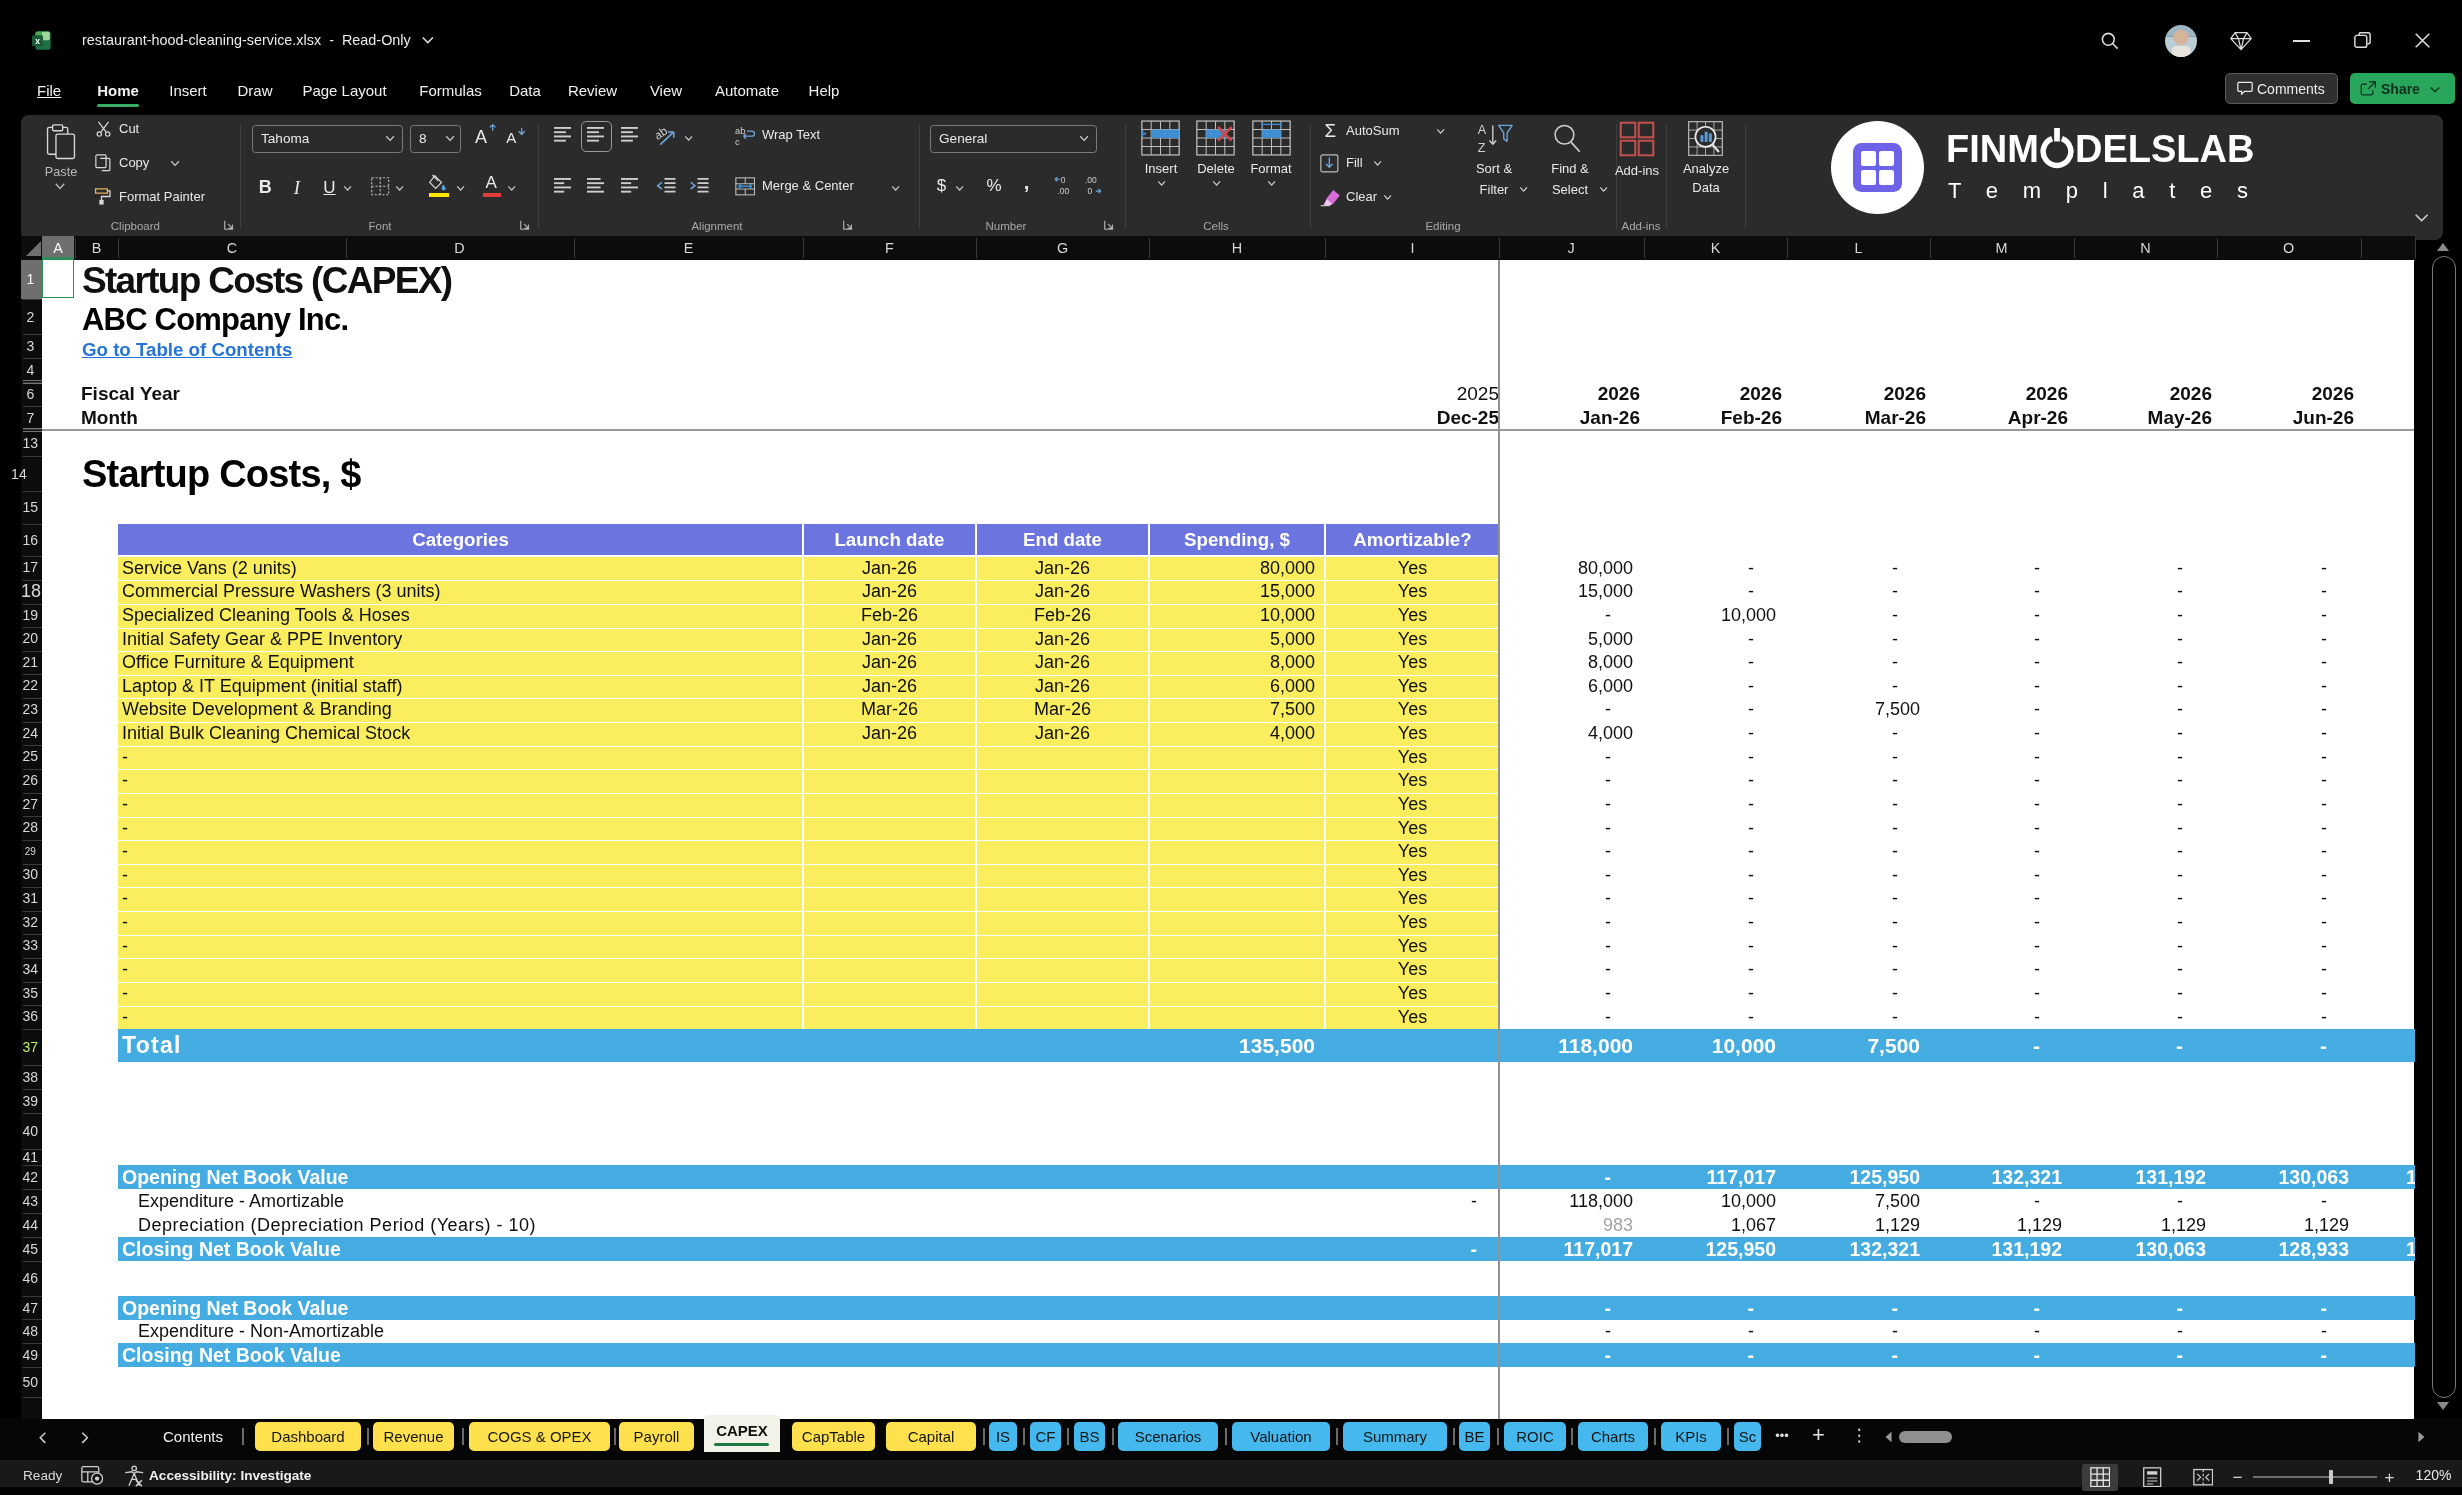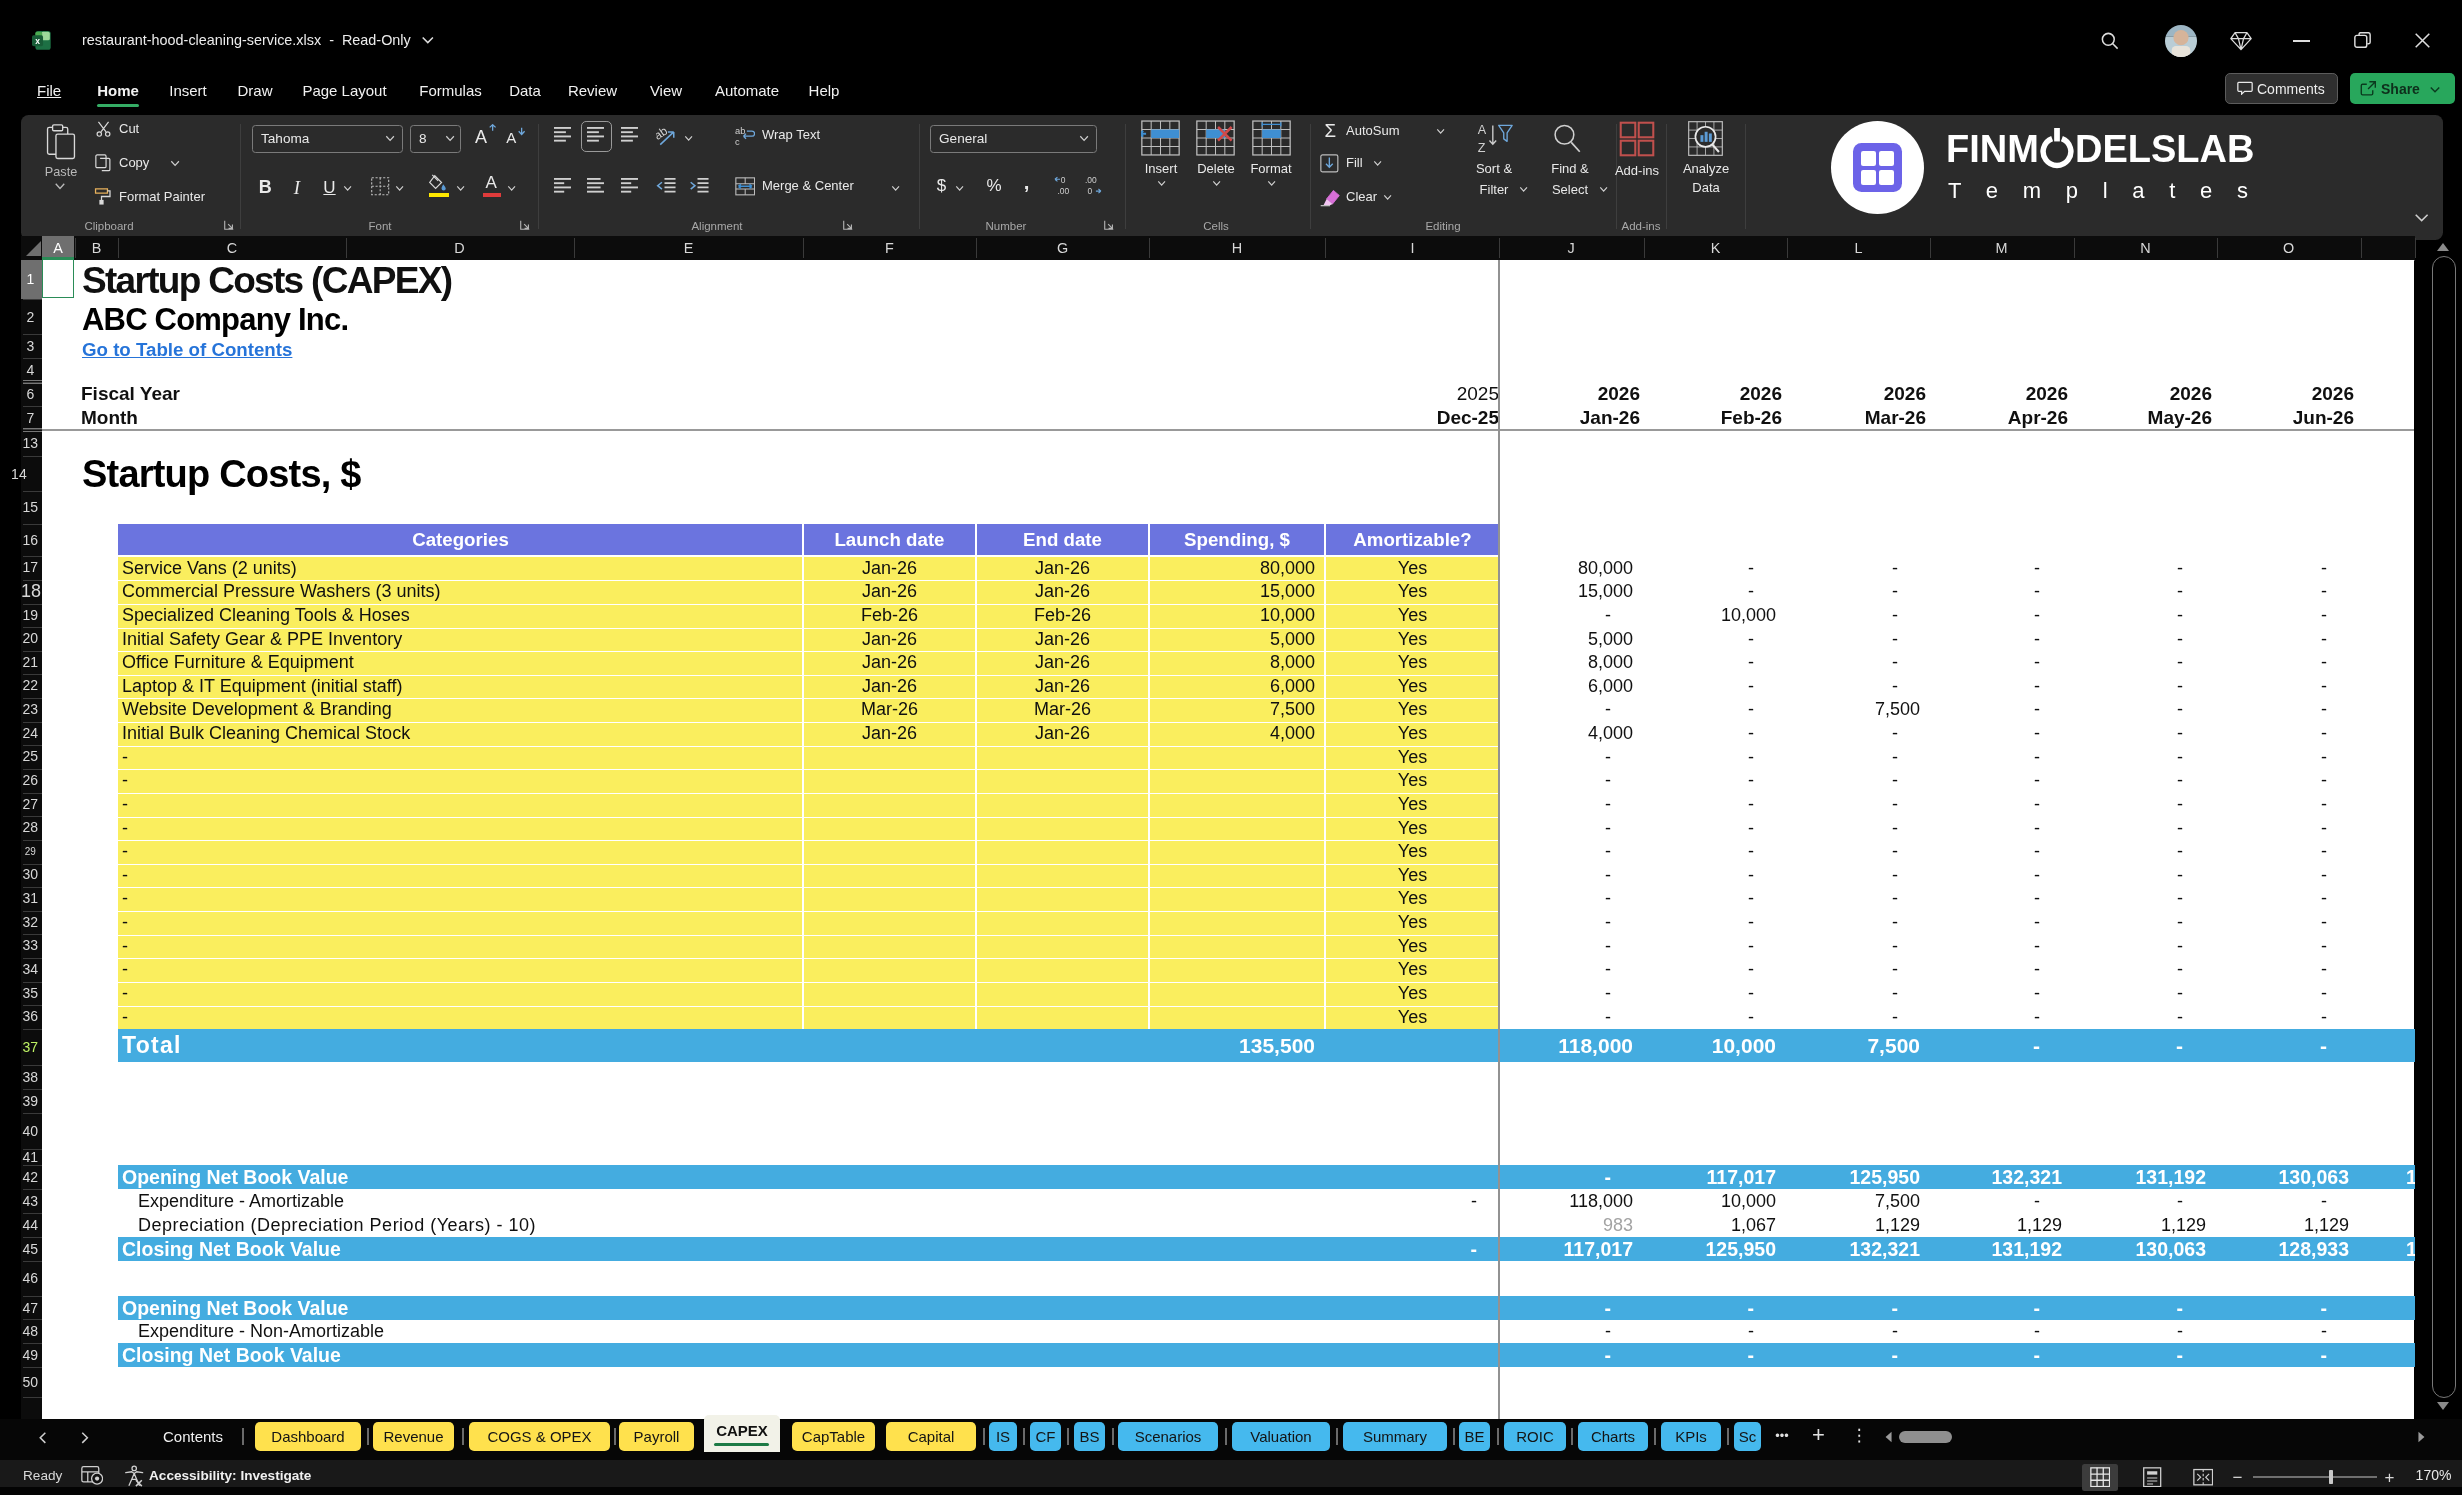--- a/index.html
+++ b/index.html
@@ -75,21 +75,21 @@
     </svg>
 <div style="position:absolute;left:21px;top:115px;width:2422px;height:125px;background:#2b2b2b;border-radius:7.6px"></div>
 <div style="position:absolute;left:240px;top:124px;width:0.8px;height:105px;background:#3e3e3e"></div>
 <div style="position:absolute;left:538px;top:124px;width:0.8px;height:105px;background:#3e3e3e"></div>
 <div style="position:absolute;left:919px;top:124px;width:0.8px;height:105px;background:#3e3e3e"></div>
 <div style="position:absolute;left:1125px;top:124px;width:0.8px;height:105px;background:#3e3e3e"></div>
 <div style="position:absolute;left:1310px;top:124px;width:0.8px;height:105px;background:#3e3e3e"></div>
 <div style="position:absolute;left:1616px;top:124px;width:0.8px;height:105px;background:#3e3e3e"></div>
 <div style="position:absolute;left:1666px;top:124px;width:0.8px;height:105px;background:#3e3e3e"></div>
 <div style="position:absolute;left:1745px;top:124px;width:0.8px;height:105px;background:#3e3e3e"></div>
-<div style="position:absolute;left:58px;top:219px;width:102px;height:15.3px;font-size:11.5px;color:#a8a8a8;font-weight:400;text-align:center;line-height:15.3px;white-space:nowrap;">Clipboard</div>
+<div style="position:absolute;left:58px;top:219px;width:102px;height:15.3px;font-size:11.5px;color:#a8a8a8;font-weight:400;text-align:right;line-height:15.3px;white-space:nowrap;">Clipboard</div>
 <div style="position:absolute;left:329px;top:219px;width:102px;height:15.3px;font-size:11.5px;color:#a8a8a8;font-weight:400;text-align:center;line-height:15.3px;white-space:nowrap;">Font</div>
 <div style="position:absolute;left:666px;top:219px;width:102px;height:15.3px;font-size:11.5px;color:#a8a8a8;font-weight:400;text-align:center;line-height:15.3px;white-space:nowrap;">Alignment</div>
 <div style="position:absolute;left:955px;top:219px;width:102px;height:15.3px;font-size:11.5px;color:#a8a8a8;font-weight:400;text-align:center;line-height:15.3px;white-space:nowrap;">Number</div>
 <div style="position:absolute;left:1165px;top:219px;width:102px;height:15.3px;font-size:11.5px;color:#a8a8a8;font-weight:400;text-align:center;line-height:15.3px;white-space:nowrap;">Cells</div>
 <div style="position:absolute;left:1392px;top:219px;width:102px;height:15.3px;font-size:11.5px;color:#a8a8a8;font-weight:400;text-align:center;line-height:15.3px;white-space:nowrap;">Editing</div>
 <div style="position:absolute;left:1590px;top:219px;width:102px;height:15.3px;font-size:11.5px;color:#a8a8a8;font-weight:400;text-align:center;line-height:15.3px;white-space:nowrap;">Add-ins</div>
 <svg style="position:absolute;left:223px;top:219px" width="12" height="12" viewBox="0 0 14 14">
       <path d="M2 2 L2 12 L12 12" stroke="#b5b5b5" stroke-width="1.3" fill="none"></path>
       <path d="M6 6 L11 11 M11 6.5 L11 11 L6.5 11" stroke="#b5b5b5" stroke-width="1.3" fill="none"></path>
     </svg>
@@ -908,14 +908,14 @@
     </svg>
 <svg style="position:absolute;left:2193px;top:1467px" width="20.4" height="20.4" viewBox="0 0 24 24">
       <rect x="1" y="3" width="22" height="18" stroke="#d0d0d0" stroke-width="1.5" fill="none"></rect>
       <path d="M12 3 L12 21" stroke="#d0d0d0" stroke-width="1.3" stroke-dasharray="3 2"></path>
       <path d="M5 8 L9 12 L5 16 M19 8 L15 12 L19 16" stroke="#d0d0d0" stroke-width="1.4" fill="none"></path>
     </svg>
 <div style="position:absolute;left:2229px;top:1465px;width:17px;height:25.5px;font-size:17px;color:#d8d8d8;font-weight:400;text-align:center;line-height:25.5px;white-space:nowrap;">−</div>
 <div style="position:absolute;left:2253px;top:1476px;width:124px;height:1.7px;background:#6f6f6f"></div>
 <div style="position:absolute;left:2329px;top:1470px;width:4.2px;height:13.6px;background:#c9c9c9;border-radius:0.8px"></div>
 <div style="position:absolute;left:2381px;top:1465px;width:17px;height:25.5px;font-size:17px;color:#d8d8d8;font-weight:400;text-align:center;line-height:25.5px;white-space:nowrap;">+</div>
-<div style="position:absolute;left:2408px;top:1463px;width:51px;height:25.5px;font-size:14px;color:#e8e8e8;font-weight:400;text-align:center;line-height:25.5px;white-space:nowrap;">170%</div>
+<div style="position:absolute;left:2408px;top:1463px;width:51px;height:25.5px;font-size:14px;color:#e8e8e8;font-weight:400;text-align:center;line-height:25.5px;white-space:nowrap;">120%</div>
 </div>
 
 </body></html>

